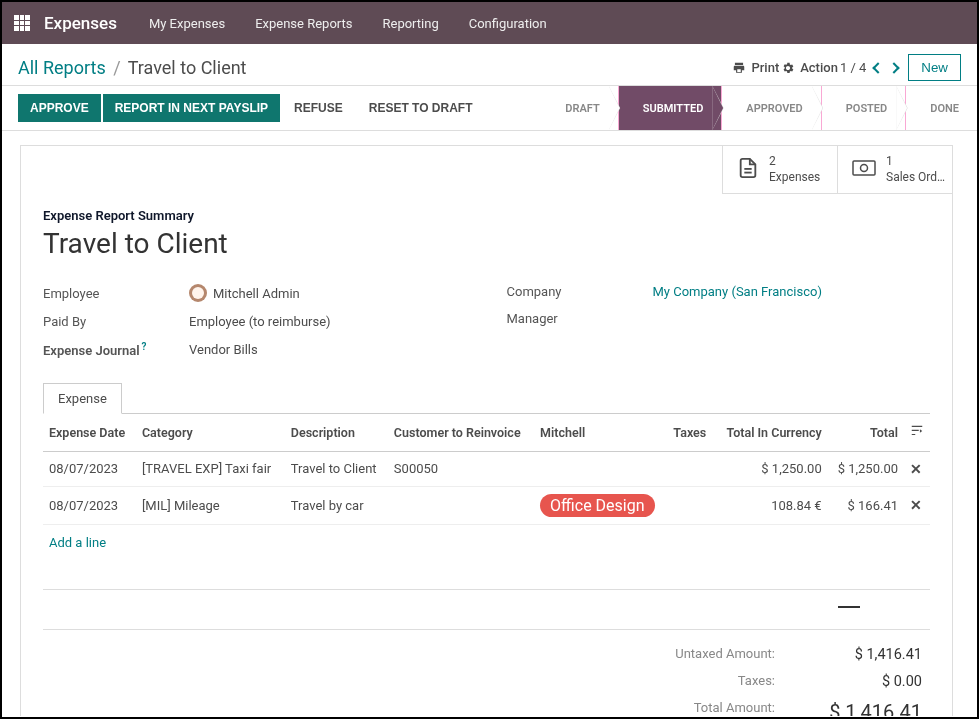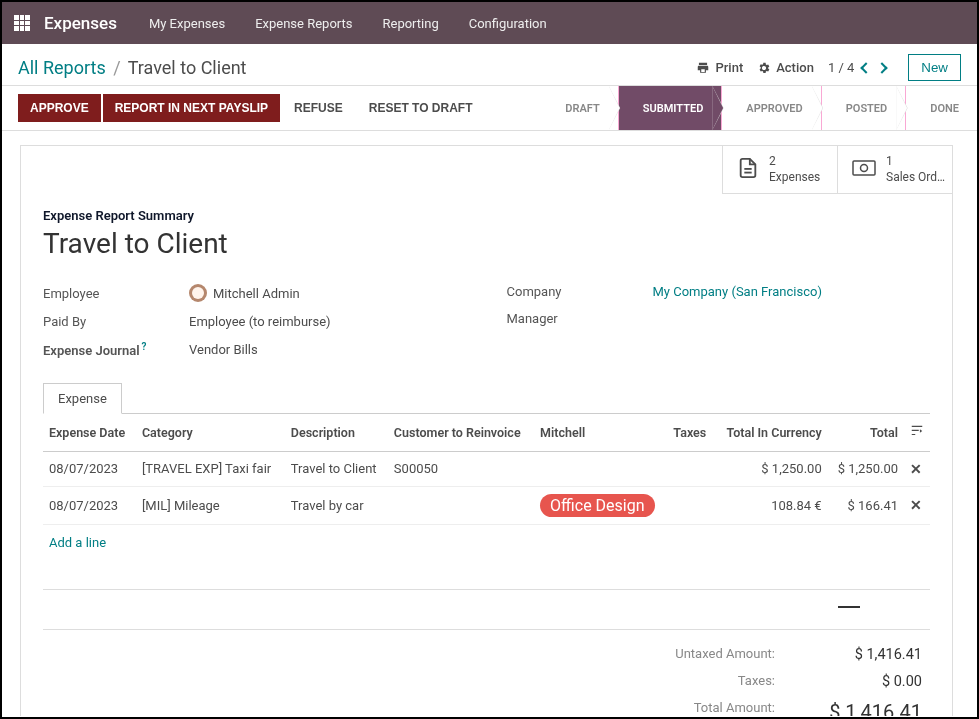--- a/index.html
+++ b/index.html
@@ -10,32 +10,32 @@
 .apps-icon { width: 16px; height: 16px; display: grid; grid-template-columns: repeat(3,1fr); grid-template-rows: repeat(3,1fr); gap: 1px; }
 .apps-icon span { background: #fff; }
 .app-title { font-size: 17px; font-weight: 500; margin-right: 10px; }
 .topnav a { color: #eee; text-decoration: none; font-size: 13px; padding: 4px 8px; }
 
 
 .actionbar { display: flex; align-items: center; justify-content: space-between; padding: 10px 16px 4px 16px; }
 .breadcrumb { font-size: 18px; color: #4c4c4c; }
 .breadcrumb a { color: #017e84; text-decoration: none; }
 .breadcrumb .sep { color: #999; margin: 0 3px; }
-.actions-right { display: flex; align-items: center; gap: 14px; }
+.actions-right { display: flex; align-items: center; gap: 2px; }
 .action-link { cursor: pointer; display: flex; align-items: center; gap: 5px; font-weight: 500;}
 .pager { display: flex; align-items: center; gap: 8px; }
 .chev { width: 8px; height: 8px; border-right: 2px solid #017e84; border-bottom: 2px solid #017e84; display: inline-block; }
 .chev.left { transform: rotate(135deg); }
 .chev.right { transform: rotate(-45deg); }
 .new-btn { border: 1px solid #017e84; color: #017e84; background: #fff; padding: 5px 12px; font-weight: 500; cursor: pointer; margin-left: 8px;}
 
 
 .row2 { display: flex; align-items: stretch; justify-content: space-between; border-top: 1px solid #ddd; border-bottom: 1px solid #ddd; }
 .btns { display: flex; align-items: center; gap: 2px; padding: 8px 16px; }
-.btn-primary { background: #7f1d1d; color: #fff; border: none; padding: 7px 12px; font-weight: 600; font-size: 12px; cursor: pointer; }
+.btn-primary { background: #0f766e; color: #fff; border: none; padding: 7px 12px; font-weight: 600; font-size: 12px; cursor: pointer; }
 .btn-link { background: none; border: none; color: #4c4c4c; font-weight: 600; padding: 7px 12px; cursor: pointer; font-size: 12px;}
 .statusbar { display: flex; align-items: stretch; }
 .status-step { position: relative; padding: 0 18px 0 24px; display: flex; align-items: center; font-size: 11px; font-weight: 600; color: #888; border-left: 1px solid #f9a8d4; background: #fff;}
 .status-step:first-child { border-left: none; }
 .status-step.active { background: #714b67; color: #fff; }
 .status-step::after { content: ""; position: absolute; right: -9px; top: 0; bottom: 0; width: 18px; background: inherit; clip-path: polygon(0 0, 60% 50%, 0 100%); z-index: 2;}
 .status-step::before { content: ""; position: absolute; right: -10px; top: 0; bottom: 0; width: 19px; background: #ddd; clip-path: polygon(0 0, 60% 50%, 0 100%); z-index: 1;}
 .status-step:last-child::after, .status-step:last-child::before { display: none; }
 
 

